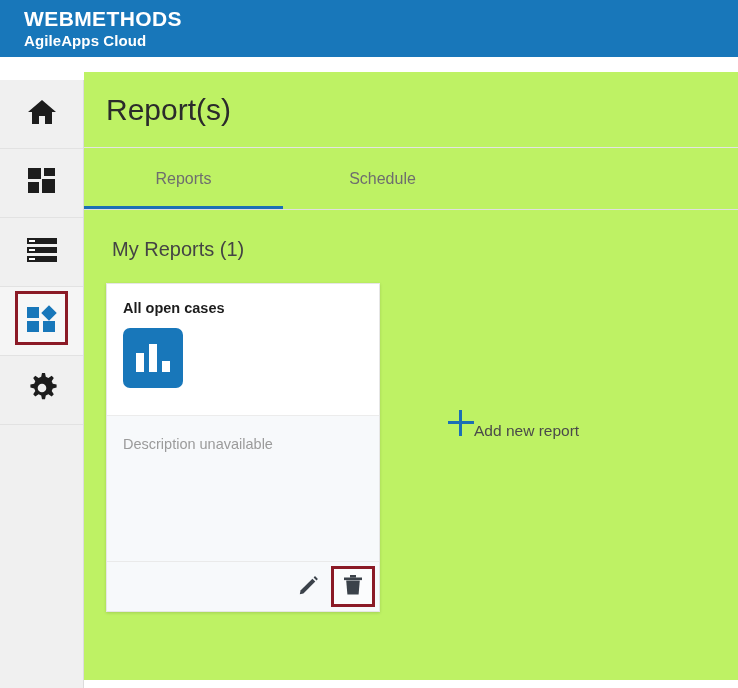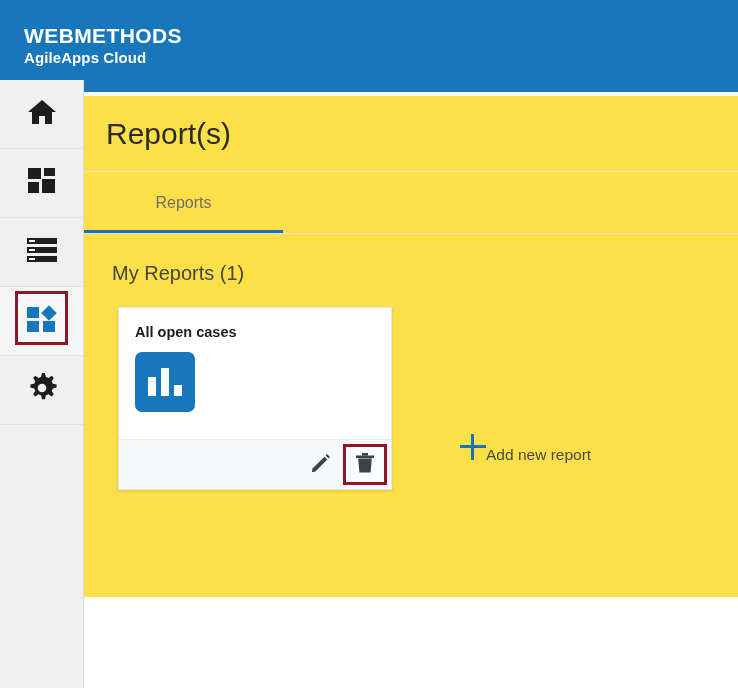--- a/index.html
+++ b/index.html
@@ -7,21 +7,21 @@
     width: 738px; height: 688px;
     font-family: "Liberation Sans", sans-serif;
     background: #ffffff;
     overflow: hidden;
   }
   .app { position: relative; width: 738px; height: 688px; }
 
   
   .header {
     position: absolute; top: 0; left: 0;
-    width: 738px; height: 92px;
+    width: 738px; height: 57px;
     background: #1877ba;
     display: flex; flex-direction: column;
     justify-content: center;
     padding-left: 24px;
   }
   .brand-main {
     color: #ffffff;
     font-size: 21px;
     font-weight: bold;
     letter-spacing: 0.4px;
@@ -56,23 +56,23 @@
     position: absolute;
     left: 15px; top: 4px;
     width: 53px; height: 54px;
     border: 3px solid #8b1a26;
     background: #f7f7f7;
   }
   .side-icon { position: relative; z-index: 2; display: block; }
 
   
   .content {
-    position: absolute; top: 96px; left: 84px;
-    width: 654px; height: 501px;
-    background: #fde047;
+    position: absolute; top: 72px; left: 84px;
+    width: 654px; height: 608px;
+    background: #bef264;
   }
   .page-title-bar {
     height: 76px;
     border-bottom: 1px solid #e4e4e4;
     display: flex; align-items: center;
     padding-left: 22px;
   }
   .page-title {
     font-size: 30px;
     color: #2b2b2b;
@@ -107,21 +107,21 @@
   .section-head {
     padding: 28px 16px 0 28px;
     font-size: 20px;
     color: #444444;
     font-weight: normal;
   }
 
   .cards-row {
     position: relative;
     margin-top: 22px;
-    padding-left: 34px;
+    padding-left: 22px;
     display: flex;
     align-items: flex-start;
   }
 
   
   .card {
     width: 274px;
     background: #ffffff;
     border: 1px solid #e6e6e6;
     box-shadow: 0 1px 3px rgba(0,0,0,0.14);
@@ -276,38 +276,44 @@
 
   <div class="content">
 
     <div class="page-title-bar">
       <div class="page-title">Report(s)</div>
     </div>
 
     <div class="tabs">
       <div class="tab active">
         <span>Reports</span>
+      </div>
+      <div class="tab">
+        <span>Schedule</span>
       </div>
       <div class="tab-underline"></div>
     </div>
 
     <div class="section-head">My Reports (1)</div>
 
     <div class="cards-row">
 
       <div class="card">
         <div class="card-top">
           <div class="card-title">All open cases</div>
           <div class="report-icon">
             <i class="bar-a"></i>
             <i class="bar-b"></i>
             <i class="bar-c"></i>
           </div>
         </div>
 
+        <div class="card-desc">
+          <div class="card-desc-text">Description unavailable</div>
+        </div>
 
         <div class="card-footer">
           <div class="icon-btn">
             <span>
               <svg width="22" height="22" viewBox="0 0 22 22">
                 <path d="M2.5 16.6 L14.4 4.7 L17.3 7.6 L5.4 19.5 L1.8 20.2 Z" fill="#3b424a"></path>
                 <path d="M15.6 3.5 L17.0 2.1 L19.9 5.0 L18.5 6.4 Z" fill="#3b424a"></path>
               </svg>
             </span>
           </div>

